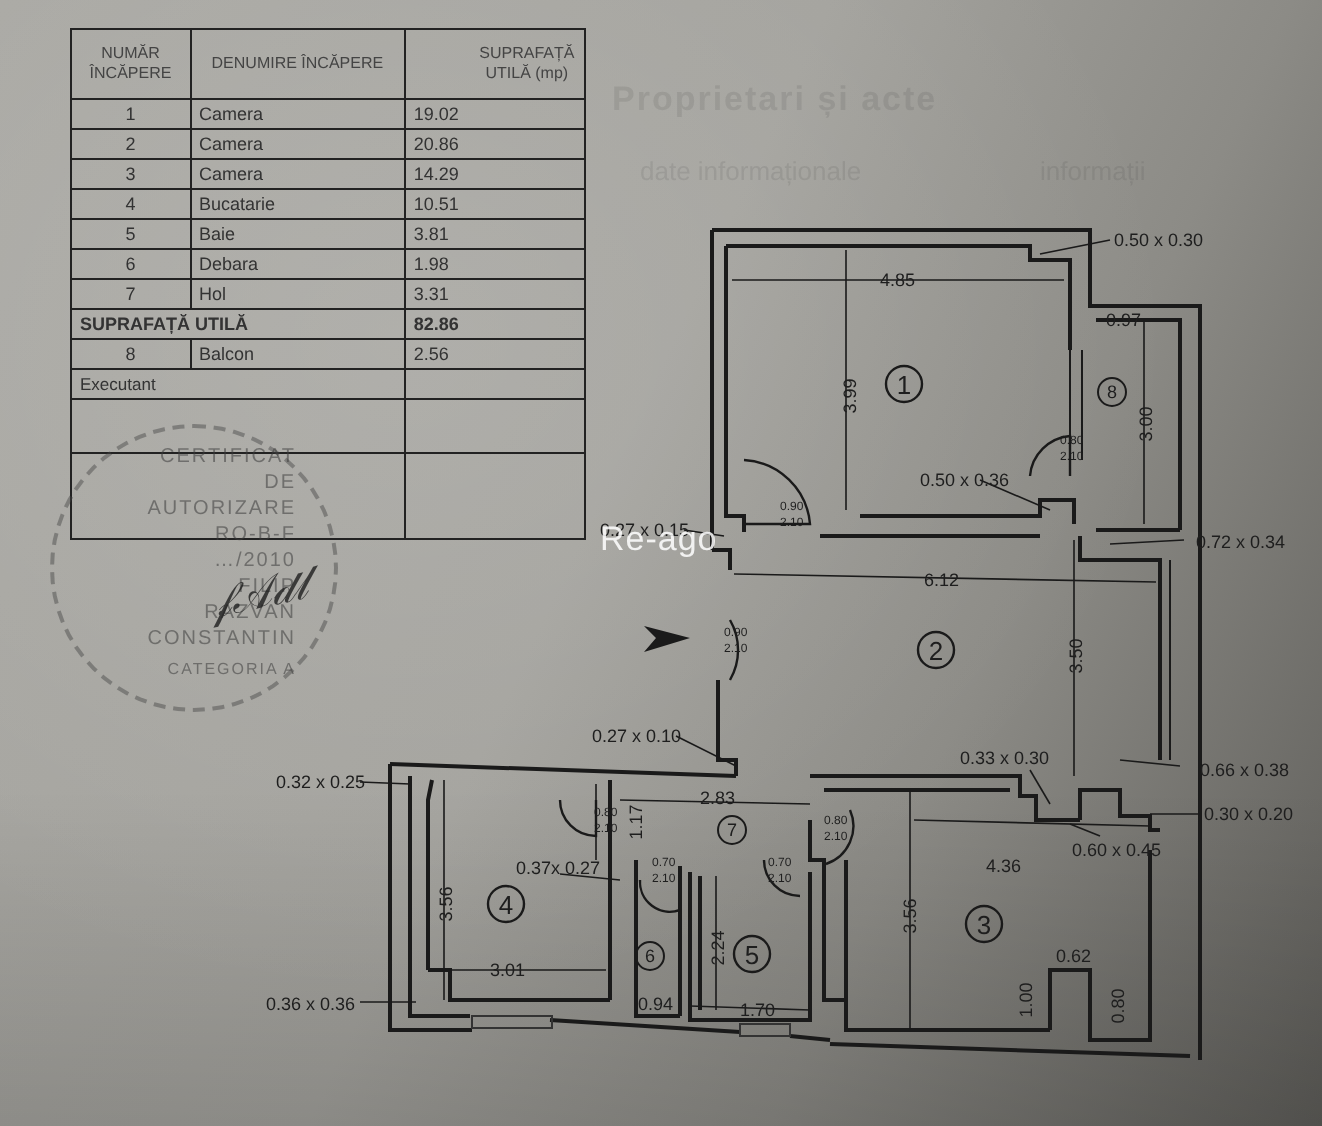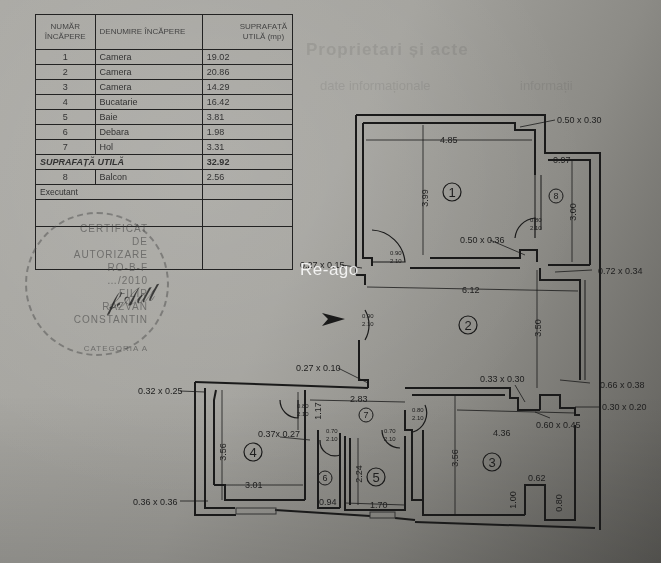--- a/index.html
+++ b/index.html
@@ -13,21 +13,21 @@
   .ghost2{position:absolute;left:320px;top:78px;font-size:13px;color:rgba(60,60,60,0.12);}
   .ghost3{position:absolute;left:520px;top:78px;font-size:13px;color:rgba(60,60,60,0.12);}
 
   table.legend{position:absolute;left:35px;top:14px;width:258px;border-collapse:collapse;
                font-size:9px;color:#333;}
   table.legend td{border:1px solid #222;padding:0 4px;height:14px;line-height:14px;}
   table.legend tr.hdr td{height:34px;line-height:10px;font-size:8px;color:#444;text-align:center;}
   table.legend td.c1{width:56px;text-align:center;}
   table.legend td.c2{width:130px;}
   table.legend td.c3{width:50px;text-align:left;padding-right:10px;}
-  table.legend tr.sum td{font-weight:bold;font-style:italic;}
+  table.legend tr.sum td{font-weight:bold;}
   table.legend tr.sum td.c3{font-style:normal;}
   table.legend tr.sign td{font-size:8.5px;}
   table.legend tr.blank td{height:26px;}
 
   .stamp{position:absolute;left:25px;top:212px;width:140px;height:140px;border-radius:50%;
          border:2px dashed rgba(70,70,70,0.45);pointer-events:none;}
   .stamp-inner{position:absolute;left:38px;top:222px;width:110px;font-size:10px;line-height:13px;
                color:rgba(60,60,60,0.55);text-align:right;letter-spacing:1px;pointer-events:none;}
   .signature{position:absolute;left:105px;top:285px;font-family:"DejaVu Serif",serif;font-style:italic;
              font-size:22px;color:rgba(30,30,30,0.8);transform:rotate(-12deg);pointer-events:none;}
@@ -44,61 +44,61 @@
 
 <div class="shade"></div>
 <div class="ghost">Proprietari și acte</div>
 <div class="ghost2">date informaționale</div>
 <div class="ghost3">informații</div>
 
 <table class="legend">
   <tbody>
       <tr class="hdr">
     <td class="c1">NUMĂR ÎNCĂPERE</td>
-    <td class="c2" style="text-align:left;">DENUMIRE ÎNCĂPERE</td>
+    <td class="c2" style="text-align:center;">DENUMIRE ÎNCĂPERE</td>
     <td class="c3" style="text-align:center;padding-right:4px;padding-left:36px;">SUPRAFAȚĂ UTILĂ (mp)</td>
   </tr>
   <tr>
     <td class="c1">1</td>
     <td class="c2">Camera</td>
     <td class="c3">19.02</td>
   </tr>
   <tr>
     <td class="c1">2</td>
     <td class="c2">Camera</td>
     <td class="c3">20.86</td>
   </tr>
   <tr>
     <td class="c1">3</td>
     <td class="c2">Camera</td>
     <td class="c3">14.29</td>
   </tr>
   <tr>
     <td class="c1">4</td>
     <td class="c2">Bucatarie</td>
-    <td class="c3">16.42</td>
+    <td class="c3">10.51</td>
   </tr>
   <tr>
     <td class="c1">5</td>
     <td class="c2">Baie</td>
     <td class="c3">3.81</td>
   </tr>
   <tr>
     <td class="c1">6</td>
     <td class="c2">Debara</td>
     <td class="c3">1.98</td>
   </tr>
   <tr>
     <td class="c1">7</td>
     <td class="c2">Hol</td>
     <td class="c3">3.31</td>
   </tr>
   <tr class="sum">
     <td colspan="2">SUPRAFAȚĂ UTILĂ</td>
-    <td class="c3">32.92</td>
+    <td class="c3">82.86</td>
   </tr>
   <tr>
     <td class="c1">8</td>
     <td class="c2">Balcon</td>
     <td class="c3">2.56</td>
   </tr>
   <tr class="sign">
     <td colspan="2">Executant</td>
     <td></td>
   </tr>
@@ -116,21 +116,21 @@
 <div class="stamp"></div>
 <div class="stamp-inner">
   <div>CERTIFICAT</div>
   <div>DE</div>
   <div>AUTORIZARE</div>
   <div>RO-B-F</div>
   <div>…/2010</div>
   <div>FILIP</div>
   <div>RAZVAN</div>
   <div>CONSTANTIN</div>
-  <div style="font-size:8px;margin-top:16px;">CATEGORIA A</div>
+  <div style="font-size:8px;margin-top:2px;">CATEGORIA A</div>
 </div>
 <div class="signature">𝒻𝒜𝒹𝓁</div>
 
 <svg class="plan" width="661" height="563" viewBox="0 0 661 563">
   <g fill="none" stroke="#1a1a1a" stroke-width="2">
 
     <path d="M356 115 L545 115 L545 153 L600 153 L600 270"></path>
     <path d="M363 123 L515 123 L515 130 L535 130 L535 175"></path>
 
     <path d="M363 123 L363 258 L372 258 L372 266"></path>

